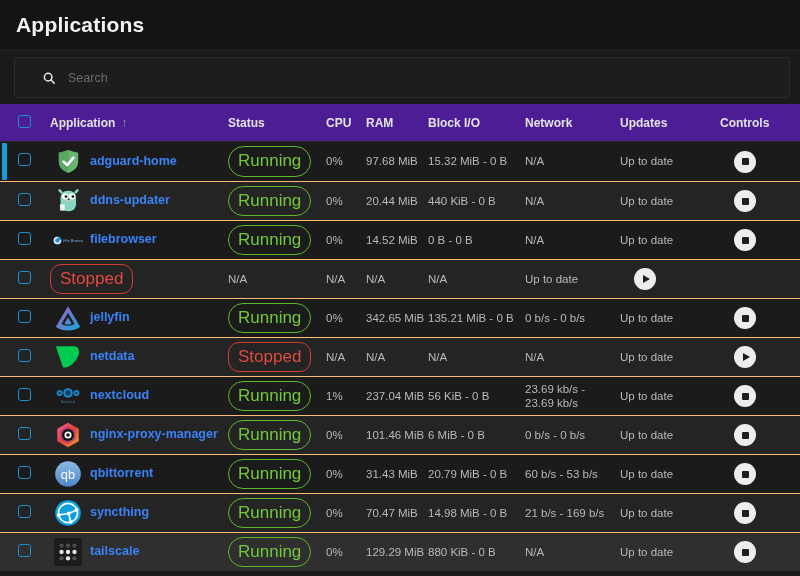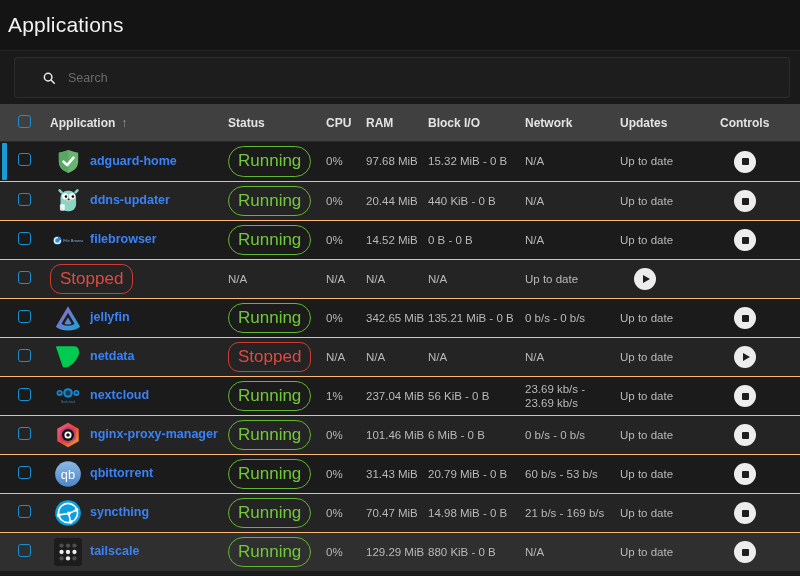--- a/index.html
+++ b/index.html
@@ -4,22 +4,22 @@
 <style>
   * { box-sizing: border-box; margin: 0; padding: 0; }
   html,body { width: 800px; height: 576px; overflow: hidden; }
   body {
     background: #141414;
     font-family: "Liberation Sans", "DejaVu Sans", sans-serif;
     color: #bdbdbd;
   }
   .page { width: 800px; height: 576px; }
   h1.page-title {
-    color: #f2f2f2; font-size: 21px; font-weight: 400;
-    letter-spacing: .2px; padding: 13px 0 0 8px; height: 50px;
+    color: #f2f2f2; font-size: 21px; font-weight: 700;
+    letter-spacing: .2px; padding: 13px 0 0 16px; height: 50px;
   }
   .content { background: #1a1a1a; height: 526px; border-top: 1px solid #262626; }
   
   .search-wrap {
     margin: 6px 10px 6px 14px; height: 41px;
     background: #1d1d1d; border: 1px solid #2d2d2d; border-radius: 3px;
     display: flex; align-items: center; padding: 0 27px;
   }
   .search-icon { display: inline-flex; margin-right: 12px; }
   .search-input {
@@ -27,21 +27,21 @@
     color: #cfcfcf; font-size: 12.5px; font-family: inherit;
   }
   .search-input::placeholder { color: #6b6b6b; }
   
   .thead, .row {
     display: grid;
     grid-template-columns: 50px 178px 98px 40px 62px 97px 95px 100px 1fr;
     align-items: center;
   }
   .thead {
-    height: 38px; background: #404040;
+    height: 38px; background: #4c1d95;
     color: #e3e3e3; font-size: 12px; font-weight: 700;
     border-bottom: 1px solid #2a2a2a;
   }
   .cell { overflow: hidden; }
   .c-check { padding-left: 18px; }
   .checkbox {
     display: inline-block; width: 13px; height: 13px;
     border: 1px solid #1a8fd1; border-radius: 3px; background: transparent;
   }
   .sort-arrow { color: #9a9a9a; font-weight: 400; margin-left: 6px; font-size: 12px; }

